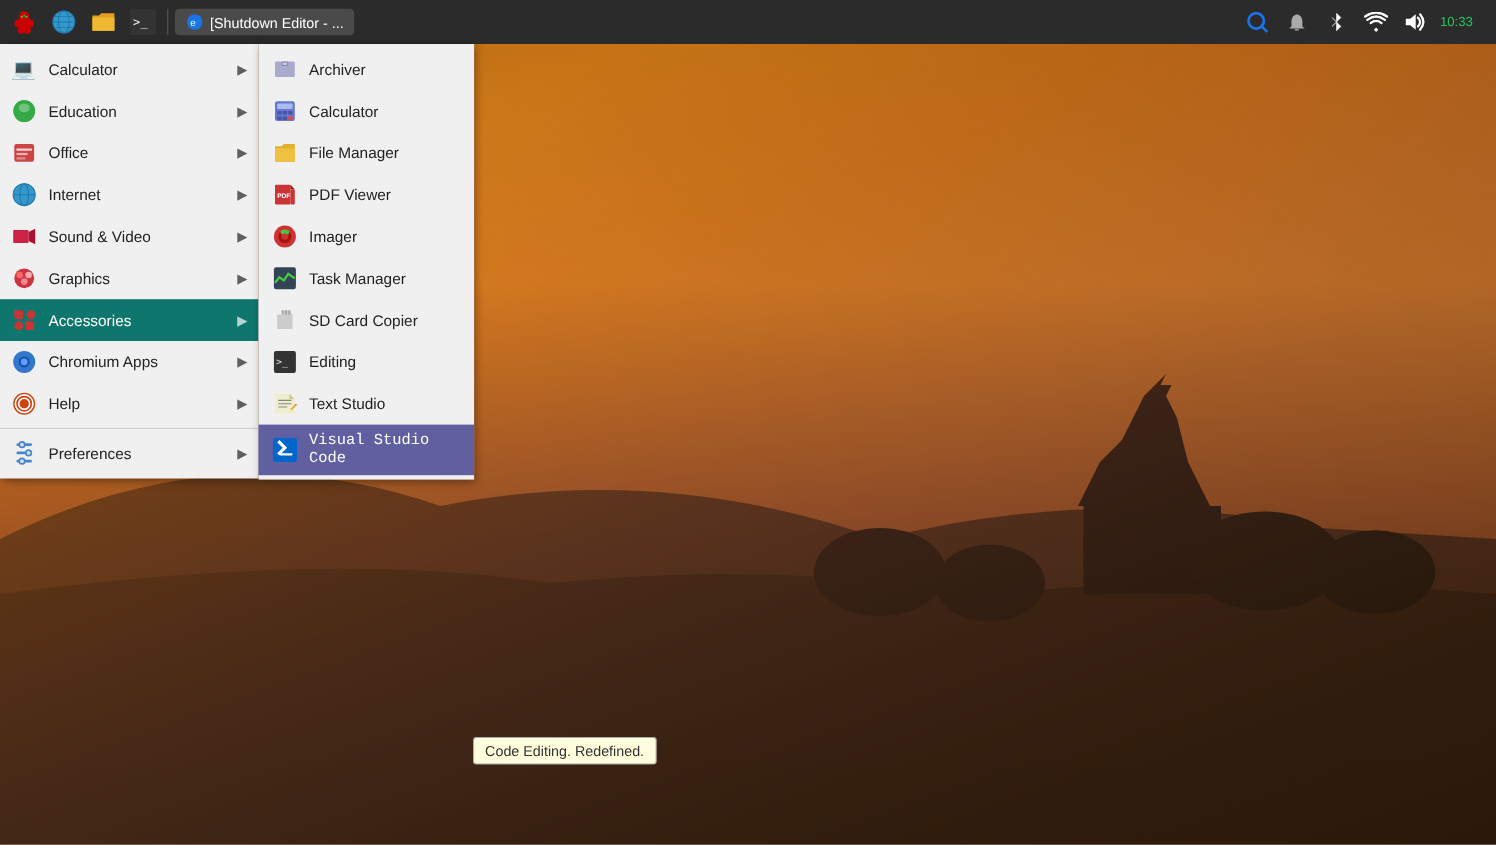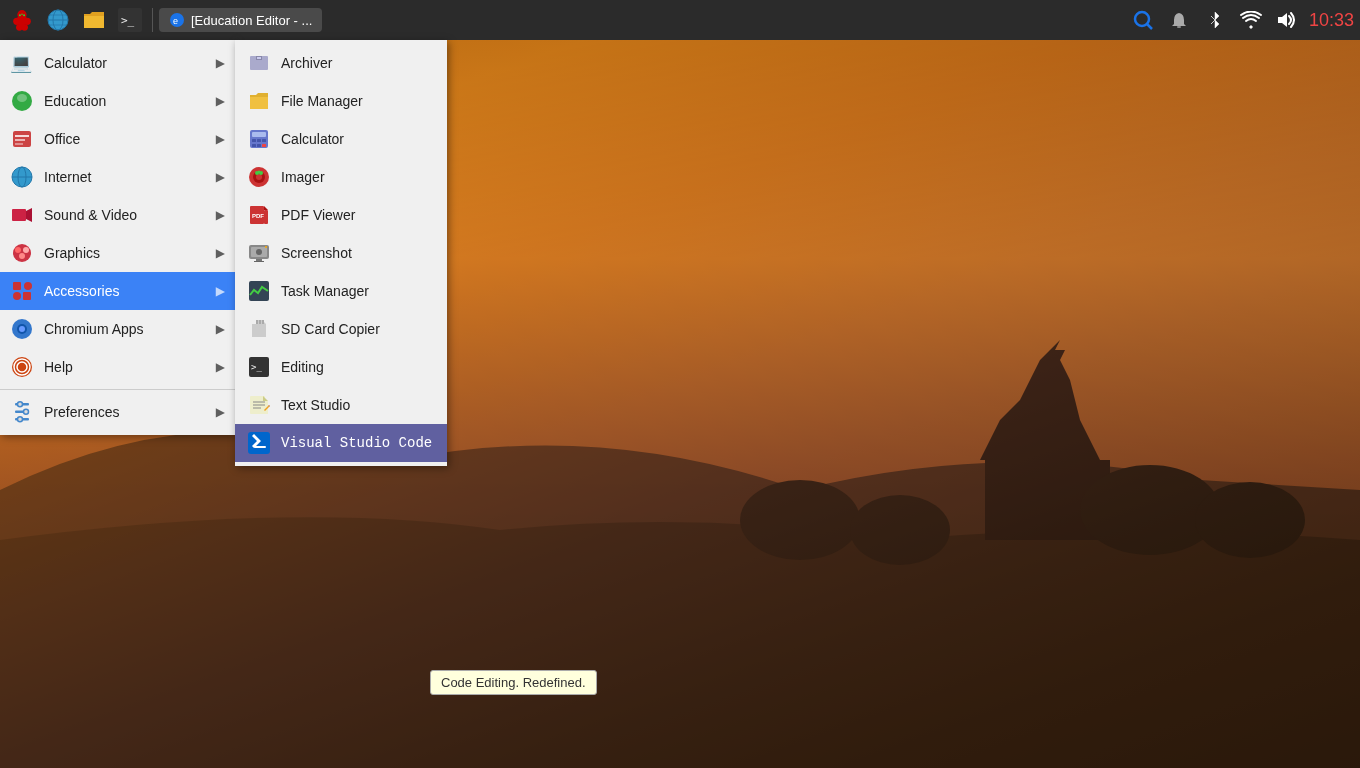--- a/index.html
+++ b/index.html
@@ -71,24 +71,24 @@
       gap: 8px;
       color: #fff;
       font-size: 13px;
     }
     .taskbar-right-icon {
       width: 28px; height: 28px;
       display: flex; align-items: center; justify-content: center;
       cursor: pointer;
     }
     .time-display {
-      color: #ef4444;
-      font-size: 18px;
+      color: #22c55e;
+      font-size: 12px;
       min-width: 45px;
-      text-align: right;
+      text-align: left;
     }
 
     
     .main-menu {
       position: absolute;
       top: 40px; left: 0;
       width: 235px;
       background: #f0f0f0;
       z-index: 200;
       padding: 4px 0;
@@ -97,21 +97,21 @@
     .menu-item {
       display: flex;
       align-items: center;
       padding: 7px 10px;
       cursor: pointer;
       font-size: 14px;
       color: #222;
       position: relative;
     }
     .menu-item:hover, .menu-item.active {
-      background: #3b82f6;
+      background: #0f766e;
       color: #fff;
       justify-content: center;
     }
     .menu-item .menu-icon {
       width: 24px; height: 24px;
       margin-right: 10px;
       flex-shrink: 0;
       display: flex; align-items: center; justify-content: center;
       font-size: 18px;
     }
@@ -124,21 +124,21 @@
       height: 1px;
       background: #ccc;
       margin: 3px 0;
     }
 
     
     .submenu {
       position: absolute;
       top: 40px;
       left: 235px;
-      width: 212px;
+      width: 196px;
       background: #f0f0f0;
       z-index: 210;
       padding: 4px 0;
       box-shadow: 2px 2px 8px rgba(0,0,0,0.4);
     }
     .submenu-item {
       display: flex;
       align-items: center;
       padding: 7px 12px;
       cursor: pointer;
@@ -243,21 +243,21 @@
         <text x="3" y="16" fill="#eee" font-size="11" font-family="monospace">&gt;_</text>
       </svg>
     </div>
     <div class="taskbar-separator"></div>
 
     <div class="taskbar-window-btn">
       <svg width="16" height="16" viewBox="0 0 16 16">
         <circle cx="8" cy="8" r="7" fill="#1a73e8"></circle>
         <text x="4" y="12" fill="white" font-size="9">e</text>
       </svg>
-      <span>[Education Editor - ...</span>
+      <span>[Shutdown Editor - ...</span>
     </div>
   </div>
   <div class="taskbar-right">
 
     <div class="taskbar-right-icon">
       <svg width="20" height="20" viewBox="0 0 20 20">
         <circle cx="9" cy="9" r="7" fill="none" stroke="#1a73e8" stroke-width="2.5"></circle>
         <line x1="14" y1="14" x2="19" y2="19" stroke="#1a73e8" stroke-width="2.5"></line>
       </svg>
     </div>
@@ -424,30 +424,20 @@
 
   <div class="submenu-item">
     <span class="sub-icon">
       <svg width="22" height="22" viewBox="0 0 22 22">
         <rect x="2" y="4" width="18" height="14" rx="1" fill="#aaaacc"></rect>
         <rect x="8" y="4" width="6" height="4" fill="#8888aa"></rect>
         <rect x="9" y="5" width="4" height="2" fill="#ccccee"></rect>
       </svg>
     </span>
     <span>Archiver</span>
-  </div>
-
-  <div class="submenu-item">
-    <span class="sub-icon">
-      <svg width="22" height="22" viewBox="0 0 22 22">
-        <path d="M2,5 L8,5 L10,3 L20,3 L20,19 L2,19 Z" fill="#e0b030"></path>
-        <path d="M2,7 L20,7 L20,19 L2,19 Z" fill="#f0c040"></path>
-      </svg>
-    </span>
-    <span>File Manager</span>
   </div>
 
   <div class="submenu-item">
     <span class="sub-icon">
       <svg width="22" height="22" viewBox="0 0 22 22">
         <rect x="2" y="2" width="18" height="18" rx="2" fill="#6677cc"></rect>
         <rect x="4" y="4" width="14" height="5" rx="1" fill="#aabbee"></rect>
         <rect x="4" y="11" width="4" height="3" rx="0.5" fill="#4455aa"></rect>
         <rect x="9" y="11" width="4" height="3" rx="0.5" fill="#4455aa"></rect>
         <rect x="14" y="11" width="4" height="3" rx="0.5" fill="#4455aa"></rect>
@@ -455,56 +445,53 @@
         <rect x="9" y="16" width="4" height="3" rx="0.5" fill="#4455aa"></rect>
         <rect x="14" y="16" width="4" height="3" rx="0.5" fill="#ee4444"></rect>
       </svg>
     </span>
     <span>Calculator</span>
   </div>
 
   <div class="submenu-item">
     <span class="sub-icon">
       <svg width="22" height="22" viewBox="0 0 22 22">
+        <path d="M2,5 L8,5 L10,3 L20,3 L20,19 L2,19 Z" fill="#e0b030"></path>
+        <path d="M2,7 L20,7 L20,19 L2,19 Z" fill="#f0c040"></path>
+      </svg>
+    </span>
+    <span>File Manager</span>
+  </div>
+
+  <div class="submenu-item">
+    <span class="sub-icon">
+      <svg width="22" height="22" viewBox="0 0 22 22">
+        <rect x="2" y="2" width="14" height="18" rx="1" fill="#cc3333"></rect>
+        <polygon points="16,2 20,6 16,6" fill="#aa1111"></polygon>
+        <rect x="16" y="6" width="4" height="14" rx="1" fill="#cc3333"></rect>
+        <text x="4" y="14" fill="white" font-size="6" font-weight="bold">PDF</text>
+      </svg>
+    </span>
+    <span>PDF Viewer</span>
+  </div>
+
+  <div class="submenu-item">
+    <span class="sub-icon">
+      <svg width="22" height="22" viewBox="0 0 22 22">
         <circle cx="11" cy="11" r="10" fill="#cc3333"></circle>
         <circle cx="11" cy="11" r="6" fill="#aa1111"></circle>
         <circle cx="11" cy="11" r="3" fill="#cc3333"></circle>
         <circle cx="9" cy="7" r="2" fill="#44cc44"></circle>
         <circle cx="13" cy="7" r="2" fill="#44cc44"></circle>
         <circle cx="11" cy="6" r="1.5" fill="#44cc44"></circle>
       </svg>
     </span>
     <span>Imager</span>
   </div>
 
-  <div class="submenu-item">
-    <span class="sub-icon">
-      <svg width="22" height="22" viewBox="0 0 22 22">
-        <rect x="2" y="2" width="14" height="18" rx="1" fill="#cc3333"></rect>
-        <polygon points="16,2 20,6 16,6" fill="#aa1111"></polygon>
-        <rect x="16" y="6" width="4" height="14" rx="1" fill="#cc3333"></rect>
-        <text x="4" y="14" fill="white" font-size="6" font-weight="bold">PDF</text>
-      </svg>
-    </span>
-    <span>PDF Viewer</span>
-  </div>
-
-  <div class="submenu-item">
-    <span class="sub-icon">
-      <svg width="22" height="22" viewBox="0 0 22 22">
-        <rect x="1" y="3" width="20" height="14" rx="2" fill="#888"></rect>
-        <rect x="3" y="5" width="16" height="10" rx="1" fill="#aaa"></rect>
-        <circle cx="11" cy="10" r="3" fill="#666"></circle>
-        <rect x="8" y="17" width="6" height="2" fill="#777"></rect>
-        <rect x="6" y="19" width="10" height="1" fill="#666"></rect>
-        <circle cx="18" cy="5" r="1" fill="#ffaa00"></circle>
-      </svg>
-    </span>
-    <span>Screenshot</span>
-  </div>
 
   <div class="submenu-item">
     <span class="sub-icon">
       <svg width="22" height="22" viewBox="0 0 22 22">
         <rect x="1" y="1" width="20" height="20" rx="2" fill="#334455"></rect>
         <polyline points="2,15 6,10 10,13 14,7 20,11" fill="none" stroke="#44cc44" stroke-width="2"></polyline>
       </svg>
     </span>
     <span>Task Manager</span>
   </div>

